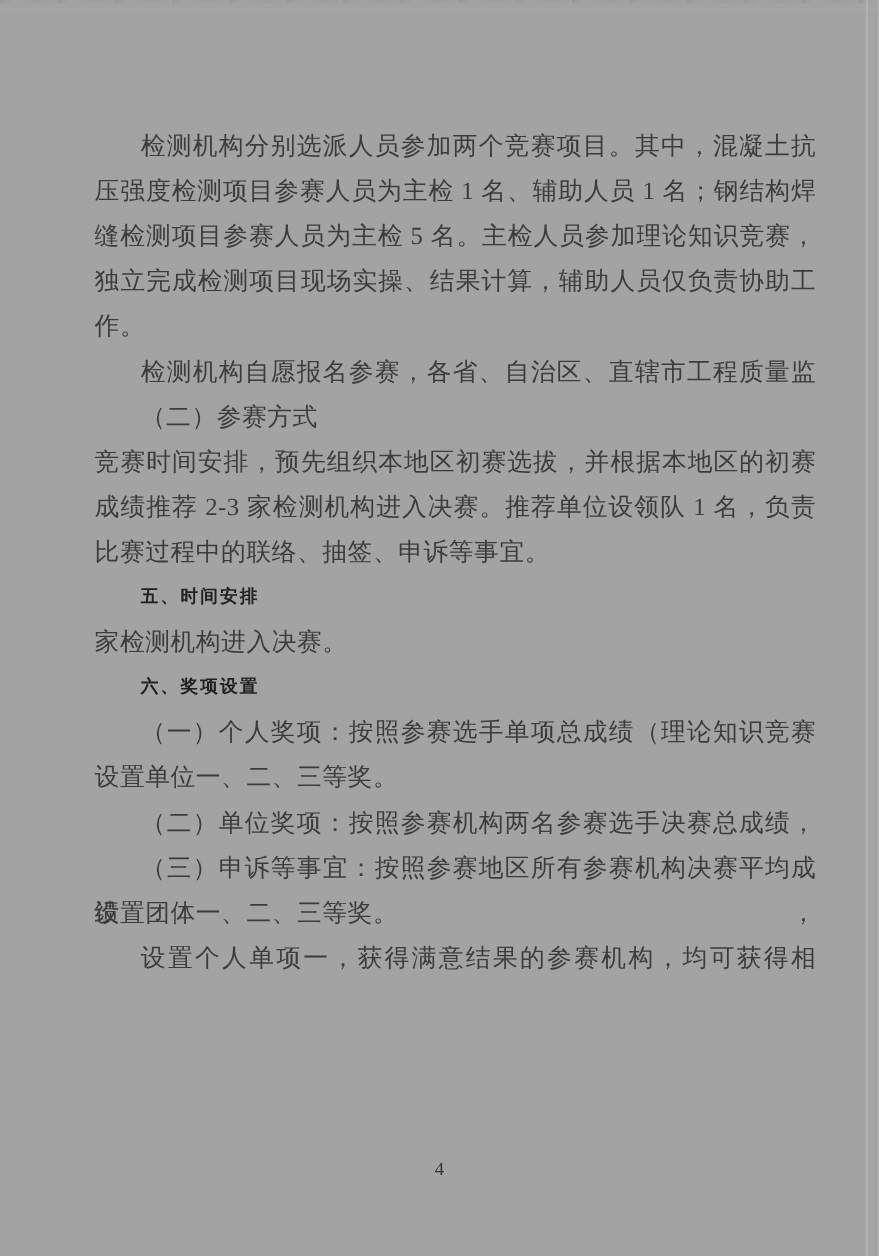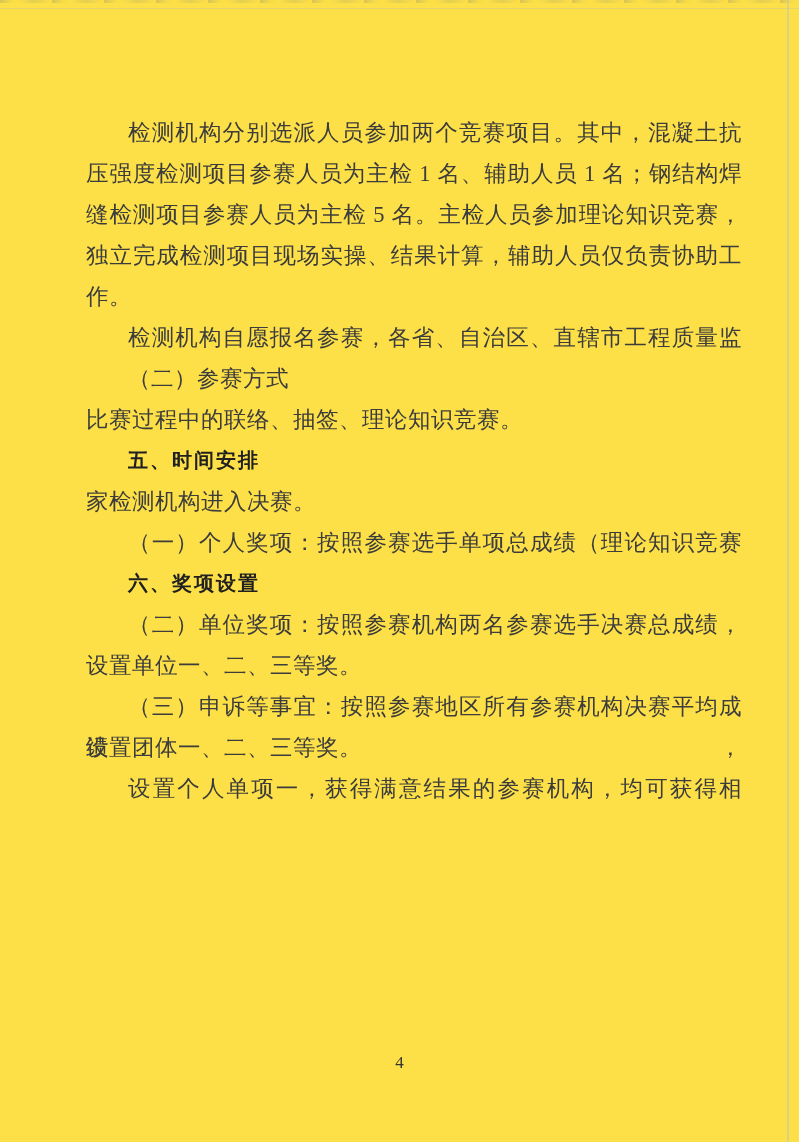--- a/index.html
+++ b/index.html
@@ -4,21 +4,21 @@
 <style>
   html, body {
     margin: 0;
     padding: 0;
     background: #ffffff;
   }
   .page {
     position: relative;
     width: 799px;
     height: 1142px;
-    background: #fde047;
+    background: #a3a3a3;
     overflow: hidden;
     font-family: "Liberation Serif", "DejaVu Serif", serif;
     color: #3c3c3c;
   }
   
   .scan-edge-top {
     position: absolute;
     top: 0; left: 0;
     width: 100%; height: 3px;
     background: repeating-linear-gradient(90deg,
@@ -59,21 +59,21 @@
     text-align: justify;
     text-align-last: justify;
     text-justify: inter-character;
   }
   .line.indent {
     text-indent: 42px;
   }
   .line.heading {
     font-family: "Liberation Sans", "DejaVu Sans", sans-serif;
     font-weight: bold;
-    font-size: 20px;
+    font-size: 16px;
     letter-spacing: 2px;
     color: #202020;
   }
   .page-number {
     position: absolute;
     top: 1052px;
     left: 0;
     width: 100%;
     height: 22px;
     line-height: 22px;
@@ -93,27 +93,29 @@
   <div class="scan-edge-right"></div>
 
   <div class="doc">
       <div class="line full indent">检测机构分别选派人员参加两个竞赛项目。其中，混凝土抗</div>
       <div class="line full">压强度检测项目参赛人员为主检 1 名、辅助人员 1 名；钢结构焊</div>
       <div class="line full">缝检测项目参赛人员为主检 5 名。主检人员参加理论知识竞赛，</div>
       <div class="line full">独立完成检测项目现场实操、结果计算，辅助人员仅负责协助工</div>
       <div class="line">作。</div>
       <div class="line full indent">检测机构自愿报名参赛，各省、自治区、直辖市工程质量监</div>
       <div class="line indent">（二）参赛方式</div>
-      <div class="line">比赛过程中的联络、抽签、理论知识竞赛。</div>
+      <div class="line full">竞赛时间安排，预先组织本地区初赛选拔，并根据本地区的初赛</div>
+      <div class="line full">成绩推荐 2-3 家检测机构进入决赛。推荐单位设领队 1 名，负责</div>
+      <div class="line">比赛过程中的联络、抽签、申诉等事宜。</div>
       <div class="line indent heading">五、时间安排</div>
       <div class="line">家检测机构进入决赛。</div>
+      <div class="line indent heading">六、奖项设置</div>
       <div class="line full indent">（一）个人奖项：按照参赛选手单项总成绩（理论知识竞赛</div>
-      <div class="line indent heading">六、奖项设置</div>
+      <div class="line">设置单位一、二、三等奖。</div>
       <div class="line full indent">（二）单位奖项：按照参赛机构两名参赛选手决赛总成绩，</div>
-      <div class="line">设置单位一、二、三等奖。</div>
       <div class="line full indent">（三）申诉等事宜：按照参赛地区所有参赛机构决赛平均成绩，</div>
       <div class="line">设置团体一、二、三等奖。</div>
       <div class="line full indent">设置个人单项一，获得满意结果的参赛机构，均可获得相</div>
     </div>
 
   <div class="page-number">4</div>
 
 </div>
 
 </body></html>

